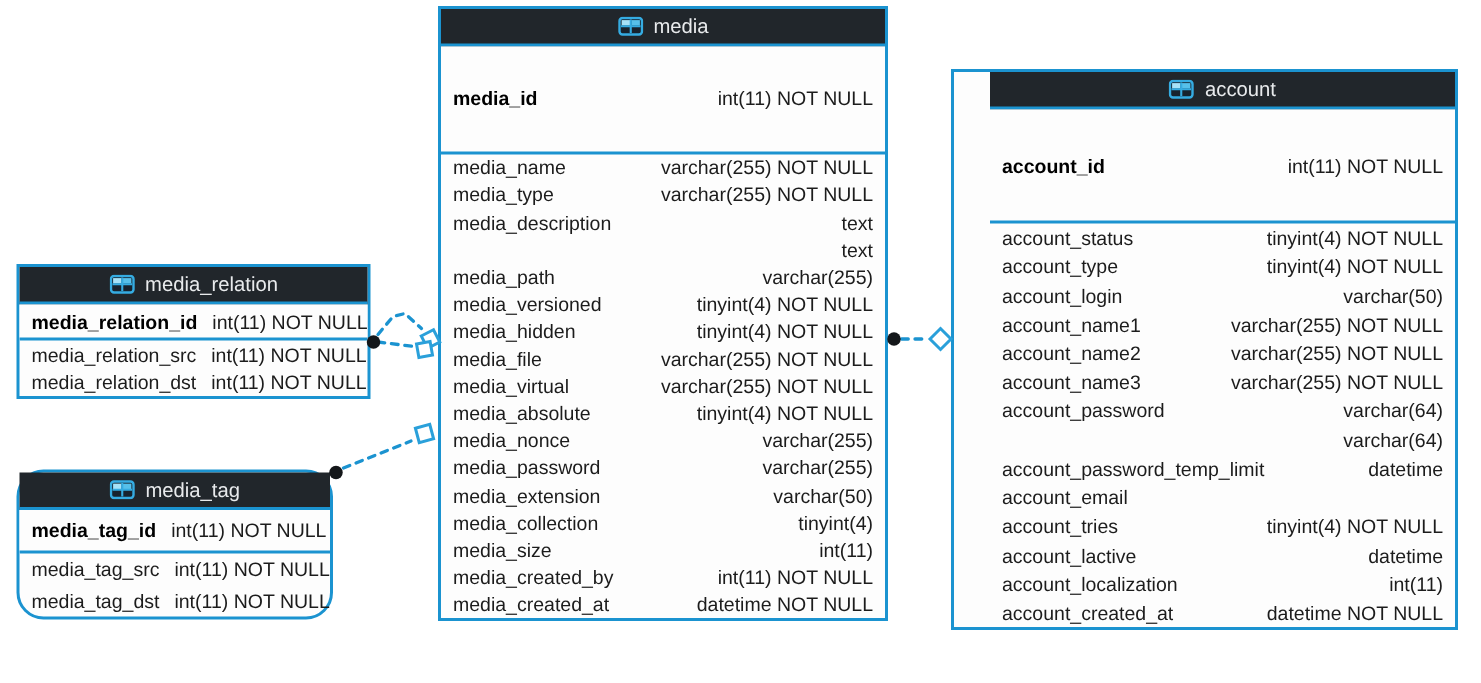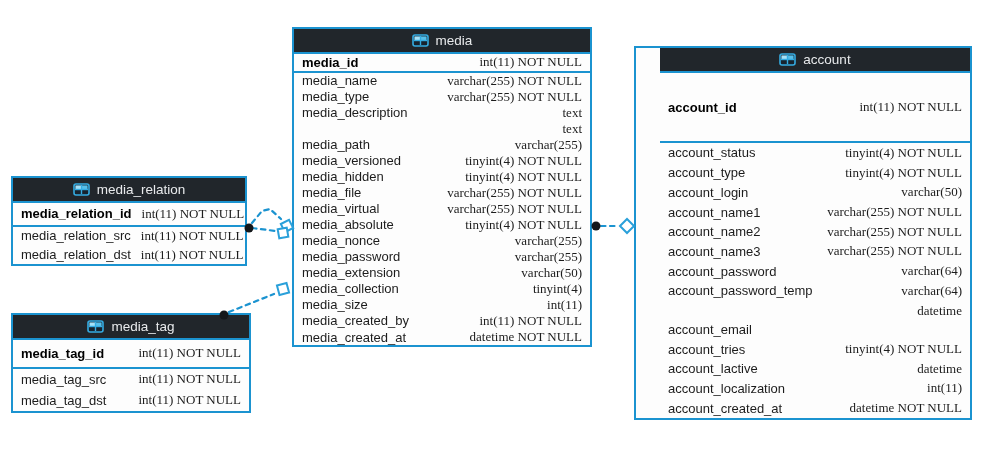--- a/index.html
+++ b/index.html
@@ -32,31 +32,31 @@
     flex:0 0 27px;border-bottom:2px solid var(--blue);
     background:#fdfdfd;
   }
   .row{
     display:flex;align-items:center;justify-content:space-between;
     padding:0 8px;gap:10px;flex:1 1 auto;min-height:0;
     font-size:13px;color:var(--row-text);white-space:nowrap;
   }
   .pk-row .f-name{font-weight:bold;color:#000;}
   .f-name{text-align:left;}
-  .f-type{text-align:right;margin-left:auto;font-family:Liberation Serif, serif;}
+  .f-type{text-align:right;margin-left:auto;}
   .t-fields{display:flex;flex-direction:column;flex:1 1 auto;}
   .connectors{
     position:absolute;left:0;top:0;width:987px;height:455px;
     pointer-events:none;z-index:5;
   }
   
-  #t-media{left:292px;top:27px;width:300px;height:320px;}
+  #t-media{left:292px;top:4px;width:300px;height:410px;}
   #t-account{left:634px;top:46px;width:338px;height:374px;padding-left:24px;}
   #t-media-relation{left:11px;top:176px;width:236px;height:90px;}
-  #t-media-tag{left:11px;top:313px;width:240px;height:100px;}
+  #t-media-tag{left:11px;top:313px;width:211px;height:100px;border-radius:18px;}
 </style>
 </head>
 <body>
 
 <div class="canvas">
 
   <div class="db-table" id="t-media">
     <div class="t-header">
       <span class="t-icon">
         <svg width="17" height="13" viewBox="0 0 17 13">
@@ -186,24 +186,24 @@
       </div>
         <div class="row">
         <span class="f-name">account_name3</span>
         <span class="f-type">varchar(255) NOT NULL</span>
       </div>
         <div class="row">
         <span class="f-name">account_password</span>
         <span class="f-type">varchar(64)</span>
       </div>
         <div class="row">
-        <span class="f-name">account_password_temp</span>
         <span class="f-type">varchar(64)</span>
       </div>
         <div class="row">
+        <span class="f-name">account_password_temp_limit</span>
         <span class="f-type">datetime</span>
       </div>
         <div class="row">
         <span class="f-name">account_email</span>
       </div>
         <div class="row">
         <span class="f-name">account_tries</span>
         <span class="f-type">tinyint(4) NOT NULL</span>
       </div>
         <div class="row">

